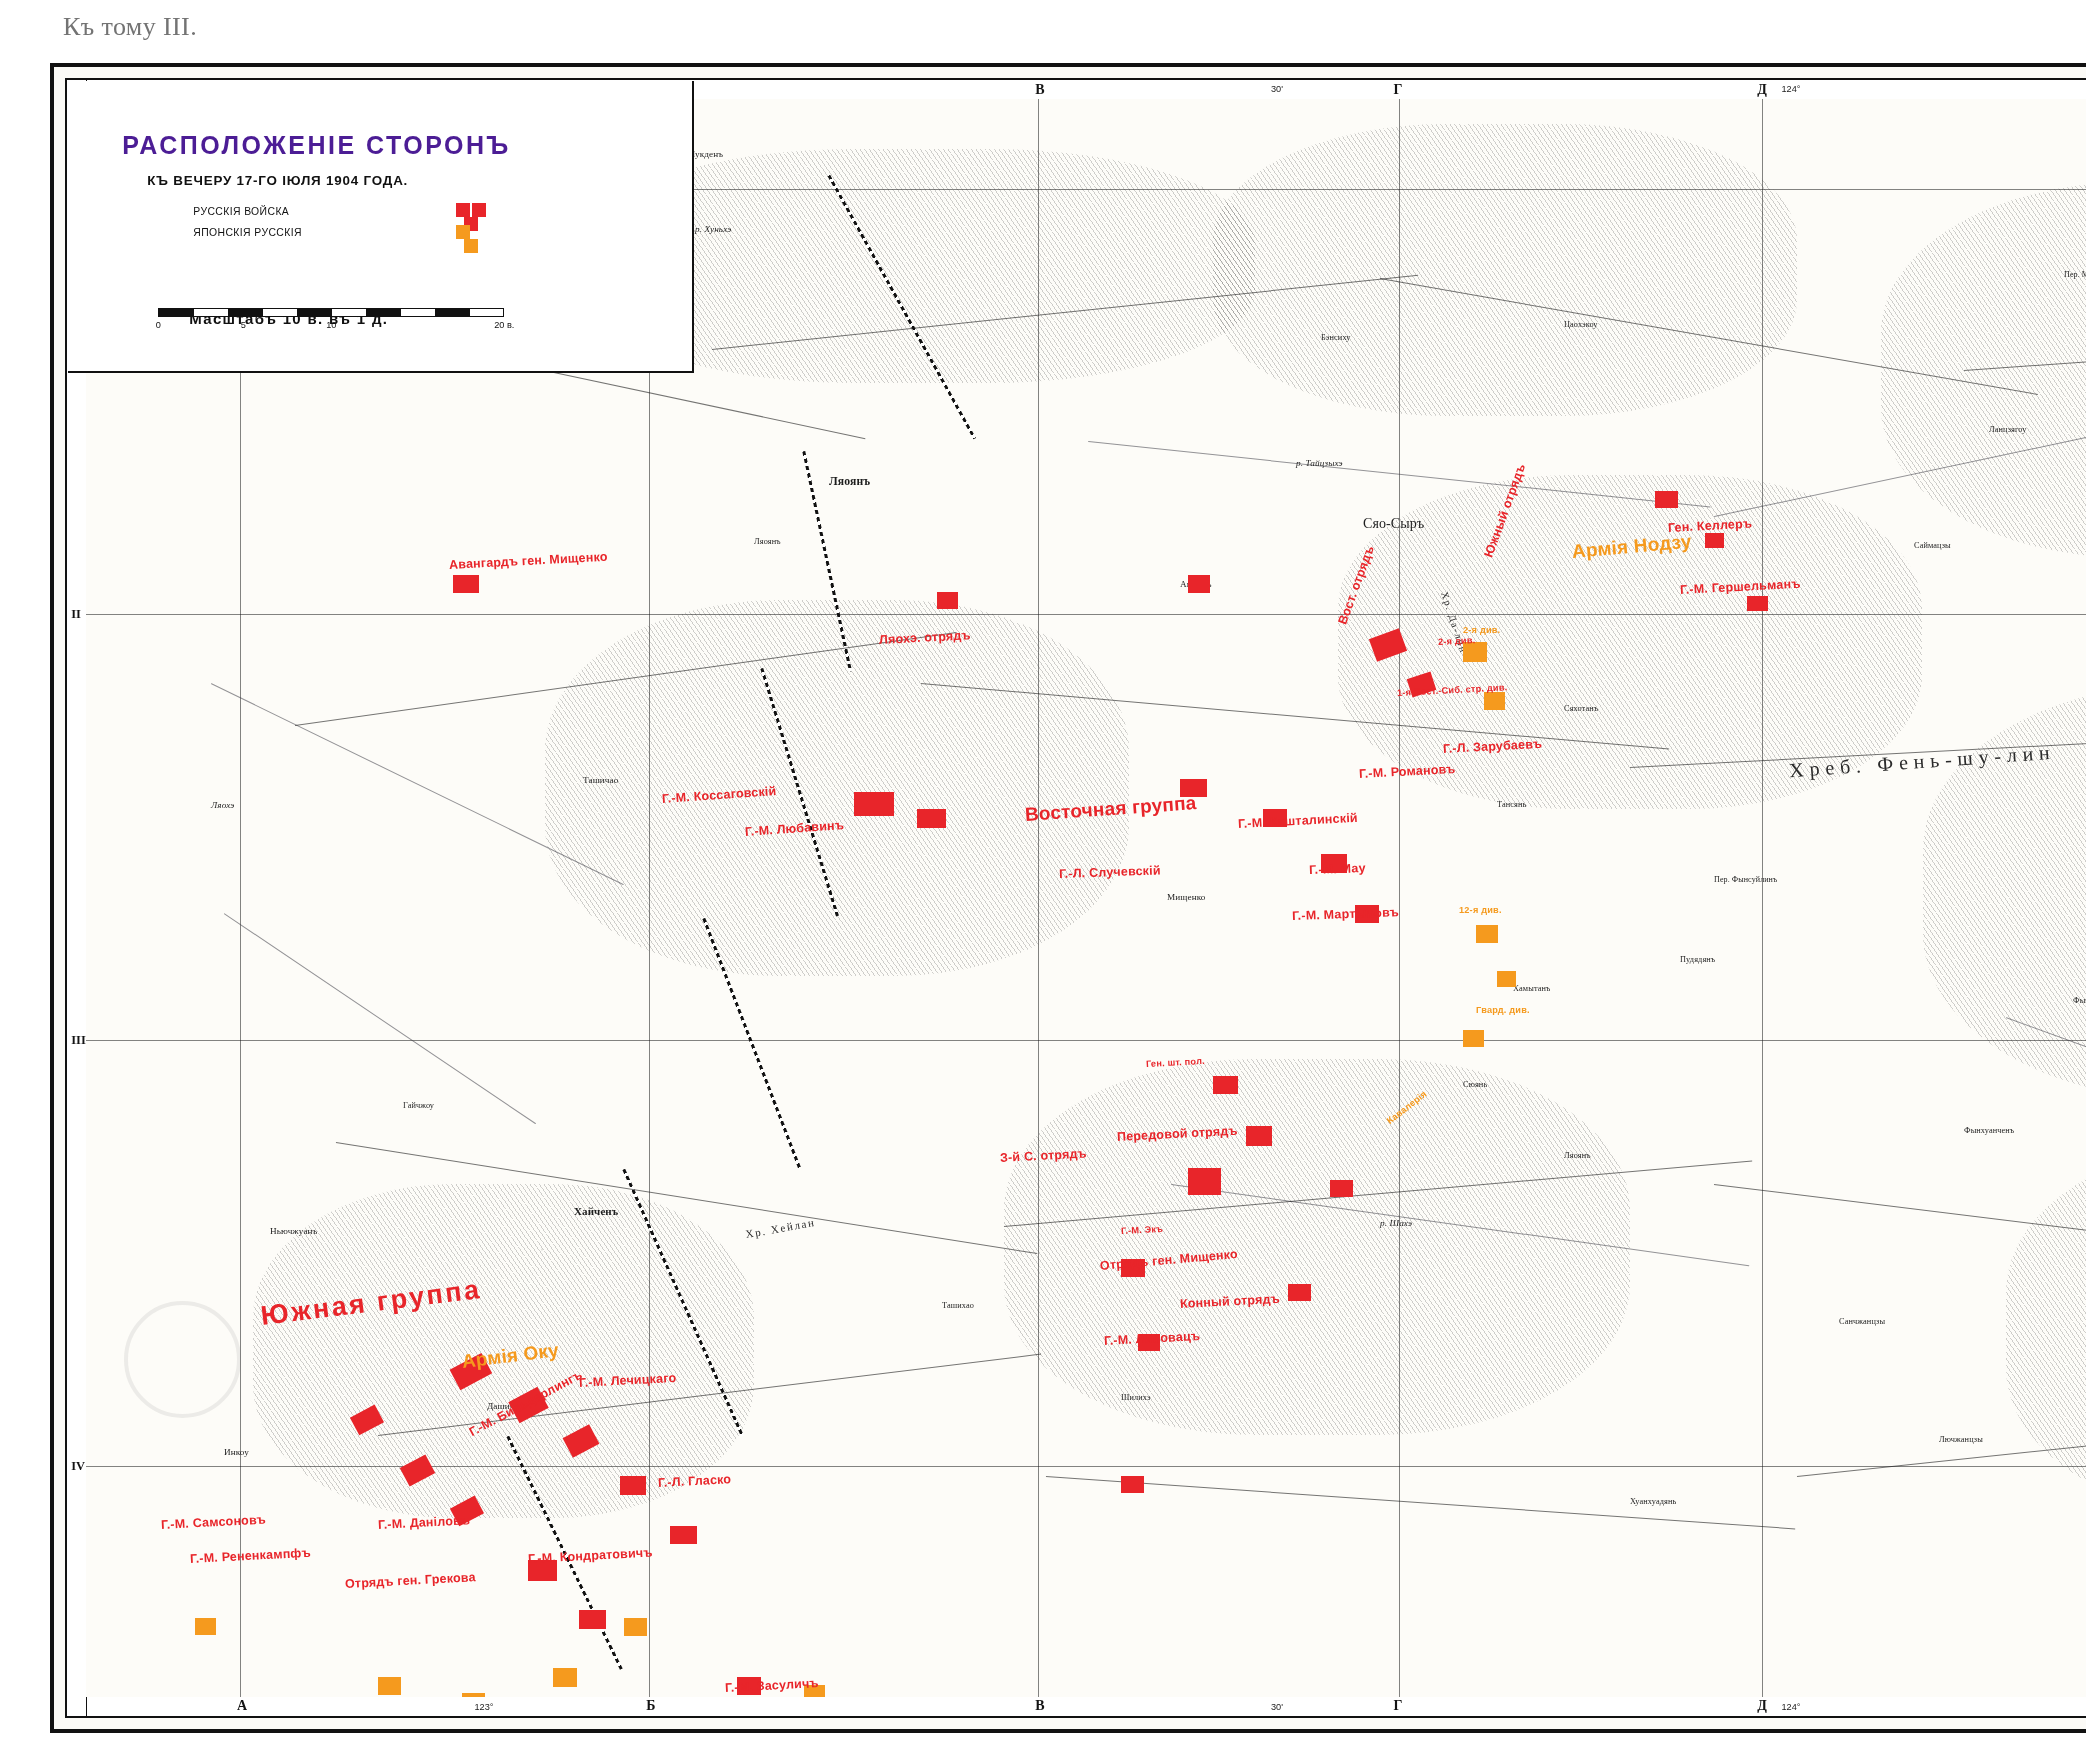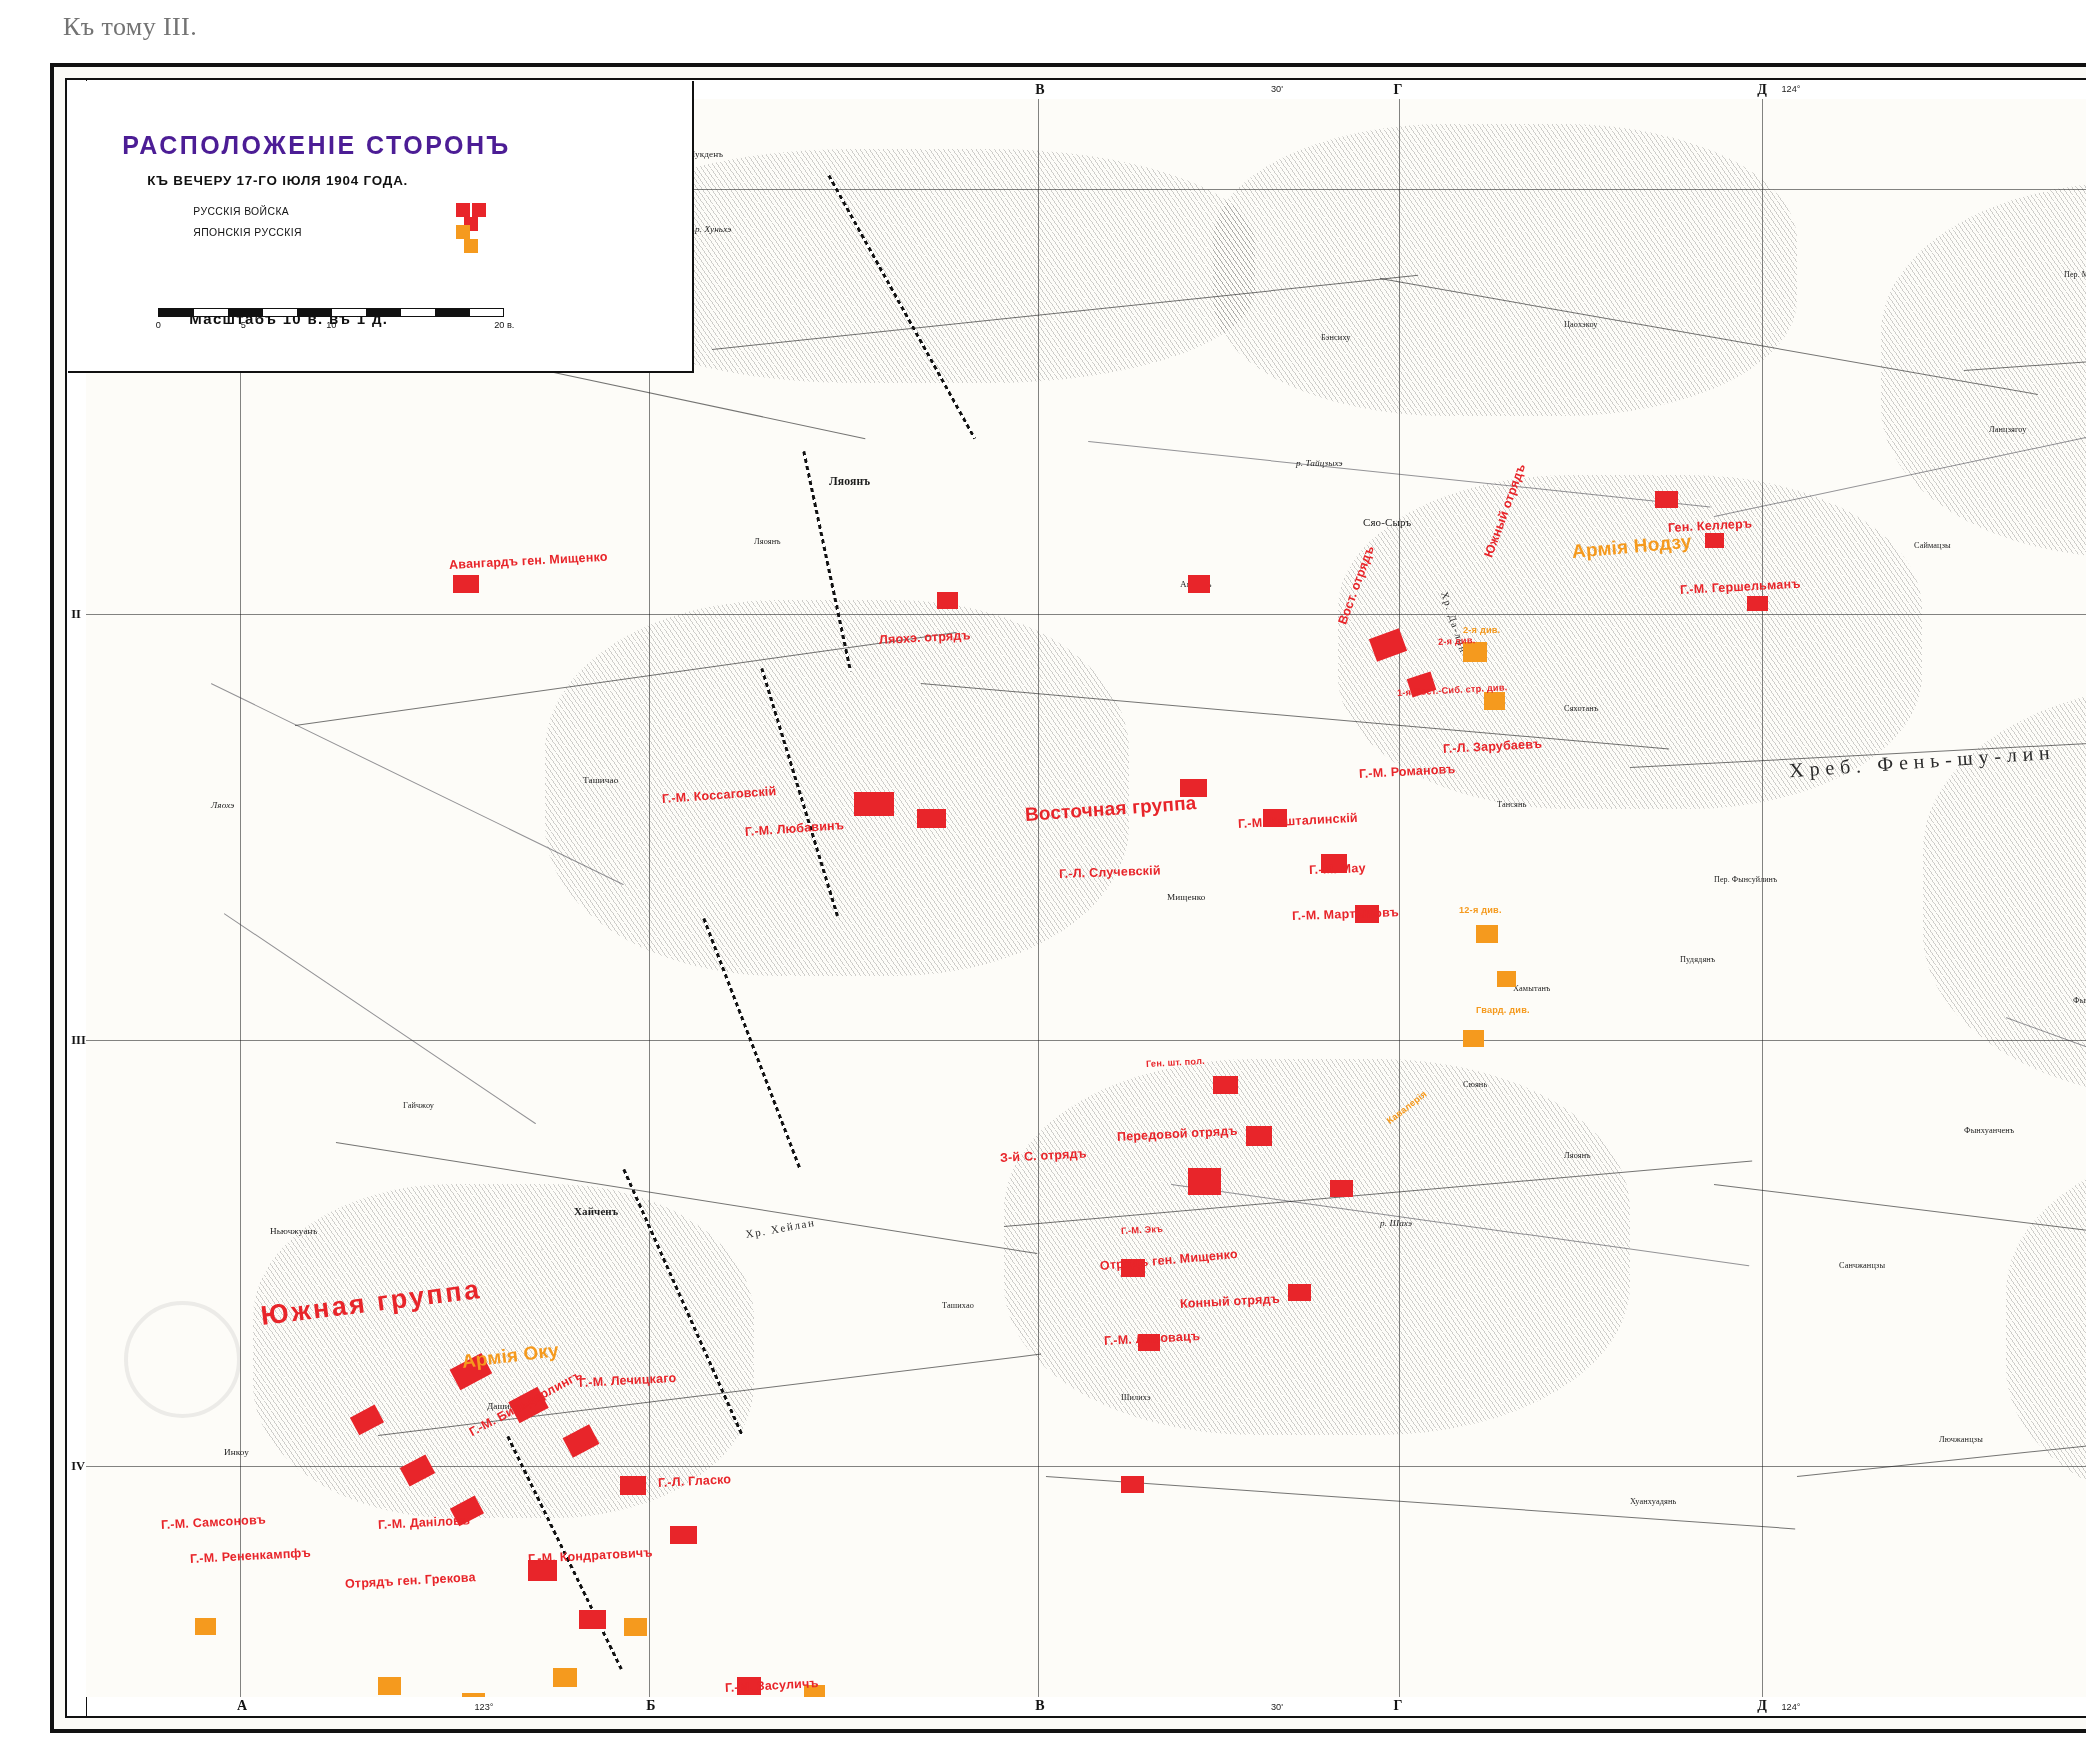--- a/index.html
+++ b/index.html
@@ -371,37 +371,37 @@
       <div class="toponym" style="left:743px;top:376px;font-size:11.7px;font-weight:bold;">Ляоянъ</div>
       <div class="toponym" style="left:488px;top:1106px;font-size:11px;font-weight:bold;">Хайченъ</div>
       <div class="toponym" style="left:497px;top:676px;font-size:9.2px;">Ташичао</div>
       <div class="toponym" style="left:401px;top:1302px;font-size:9.2px;">Дашичао</div>
       <div class="toponym" style="left:138px;top:1348px;font-size:9.2px;">Инкоу</div>
       <div class="toponym" style="left:1081px;top:793px;font-size:9.2px;">Мищенко</div>
       <div class="toponym" style="left:1094px;top:480px;font-size:9.2px;">Анпинъ</div>
 
       <div class="toponym" style="left:601px;top:50px;font-size:9.2px;">Мукденъ</div>
       <div class="toponym" style="left:184px;top:1127px;font-size:9.2px;">Ньючжуанъ</div>
-      <div class="toponym" style="left:1277px;top:417px;font-size:11px;">Сяо-Сыръ</div>
+      <div class="toponym" style="left:1277px;top:417px;font-size:14px;">Сяо-Сыръ</div>
       <div class="toponym" style="left:1987px;top:897px;font-size:8.3px;">Фыншуйлинъ</div>
       <div class="toponym" style="left:1828px;top:442px;font-size:8.3px;">Саймацзы</div>
       <div class="toponym" style="left:1478px;top:605px;font-size:8.3px;">Сяхотанъ</div>
 
       <div class="toponym" style="left:317px;top:1002px;font-size:8.3px;">Гайчжоу</div>
       <div class="toponym" style="left:1377px;top:981px;font-size:8.3px;">Сюянь</div>
       <div class="toponym" style="left:1235px;top:234px;font-size:8.3px;">Бэнсиху</div>
       <div class="toponym" style="left:856px;top:1202px;font-size:8.3px;">Ташихао</div>
       <div class="toponym" style="left:1903px;top:326px;font-size:8.3px;">Ланцзягоу</div>
 
       <div class="toponym" style="left:1411px;top:701px;font-size:8.3px;">Тансянь</div>
       <div class="toponym" style="left:1035px;top:1294px;font-size:8.3px;">Шилихэ</div>
       <div class="toponym" style="left:1544px;top:1386px;font-size:8.3px;margin-top:12px;">Хуанхуадянь</div>
       <div class="toponym" style="left:668px;top:438px;font-size:8.3px;">Ляоянъ</div>
 
-      <div class="toponym" style="left:1753px;top:1162px;font-size:8.3px;">Санчжанцзы</div>
+      <div class="toponym" style="left:1753px;top:1218px;font-size:8.3px;">Санчжанцзы</div>
       <div class="toponym" style="left:1594px;top:856px;font-size:8.3px;">Пудядянъ</div>
       <div class="toponym" style="left:1853px;top:1336px;font-size:8.3px;">Лючжанцзы</div>
 
       <div class="toponym" style="left:1427px;top:885px;font-size:8.3px;">Хамытанъ</div>
       <div class="toponym" style="left:1478px;top:1052px;font-size:8.3px;">Ляоянъ</div>
       <div class="toponym" style="left:1478px;top:221px;font-size:8.3px;">Цаохэкоу</div>
       <div class="toponym" style="left:1628px;top:776px;font-size:8px;">Пер. Фынсуйлинъ</div>
       <div class="toponym" style="left:1978px;top:171px;font-size:8px;">Пер. Модулинъ</div>
 
       <div class="toponym" style="left:125px;top:701px;font-size:9.2px;font-style:italic;">Ляохэ</div>

